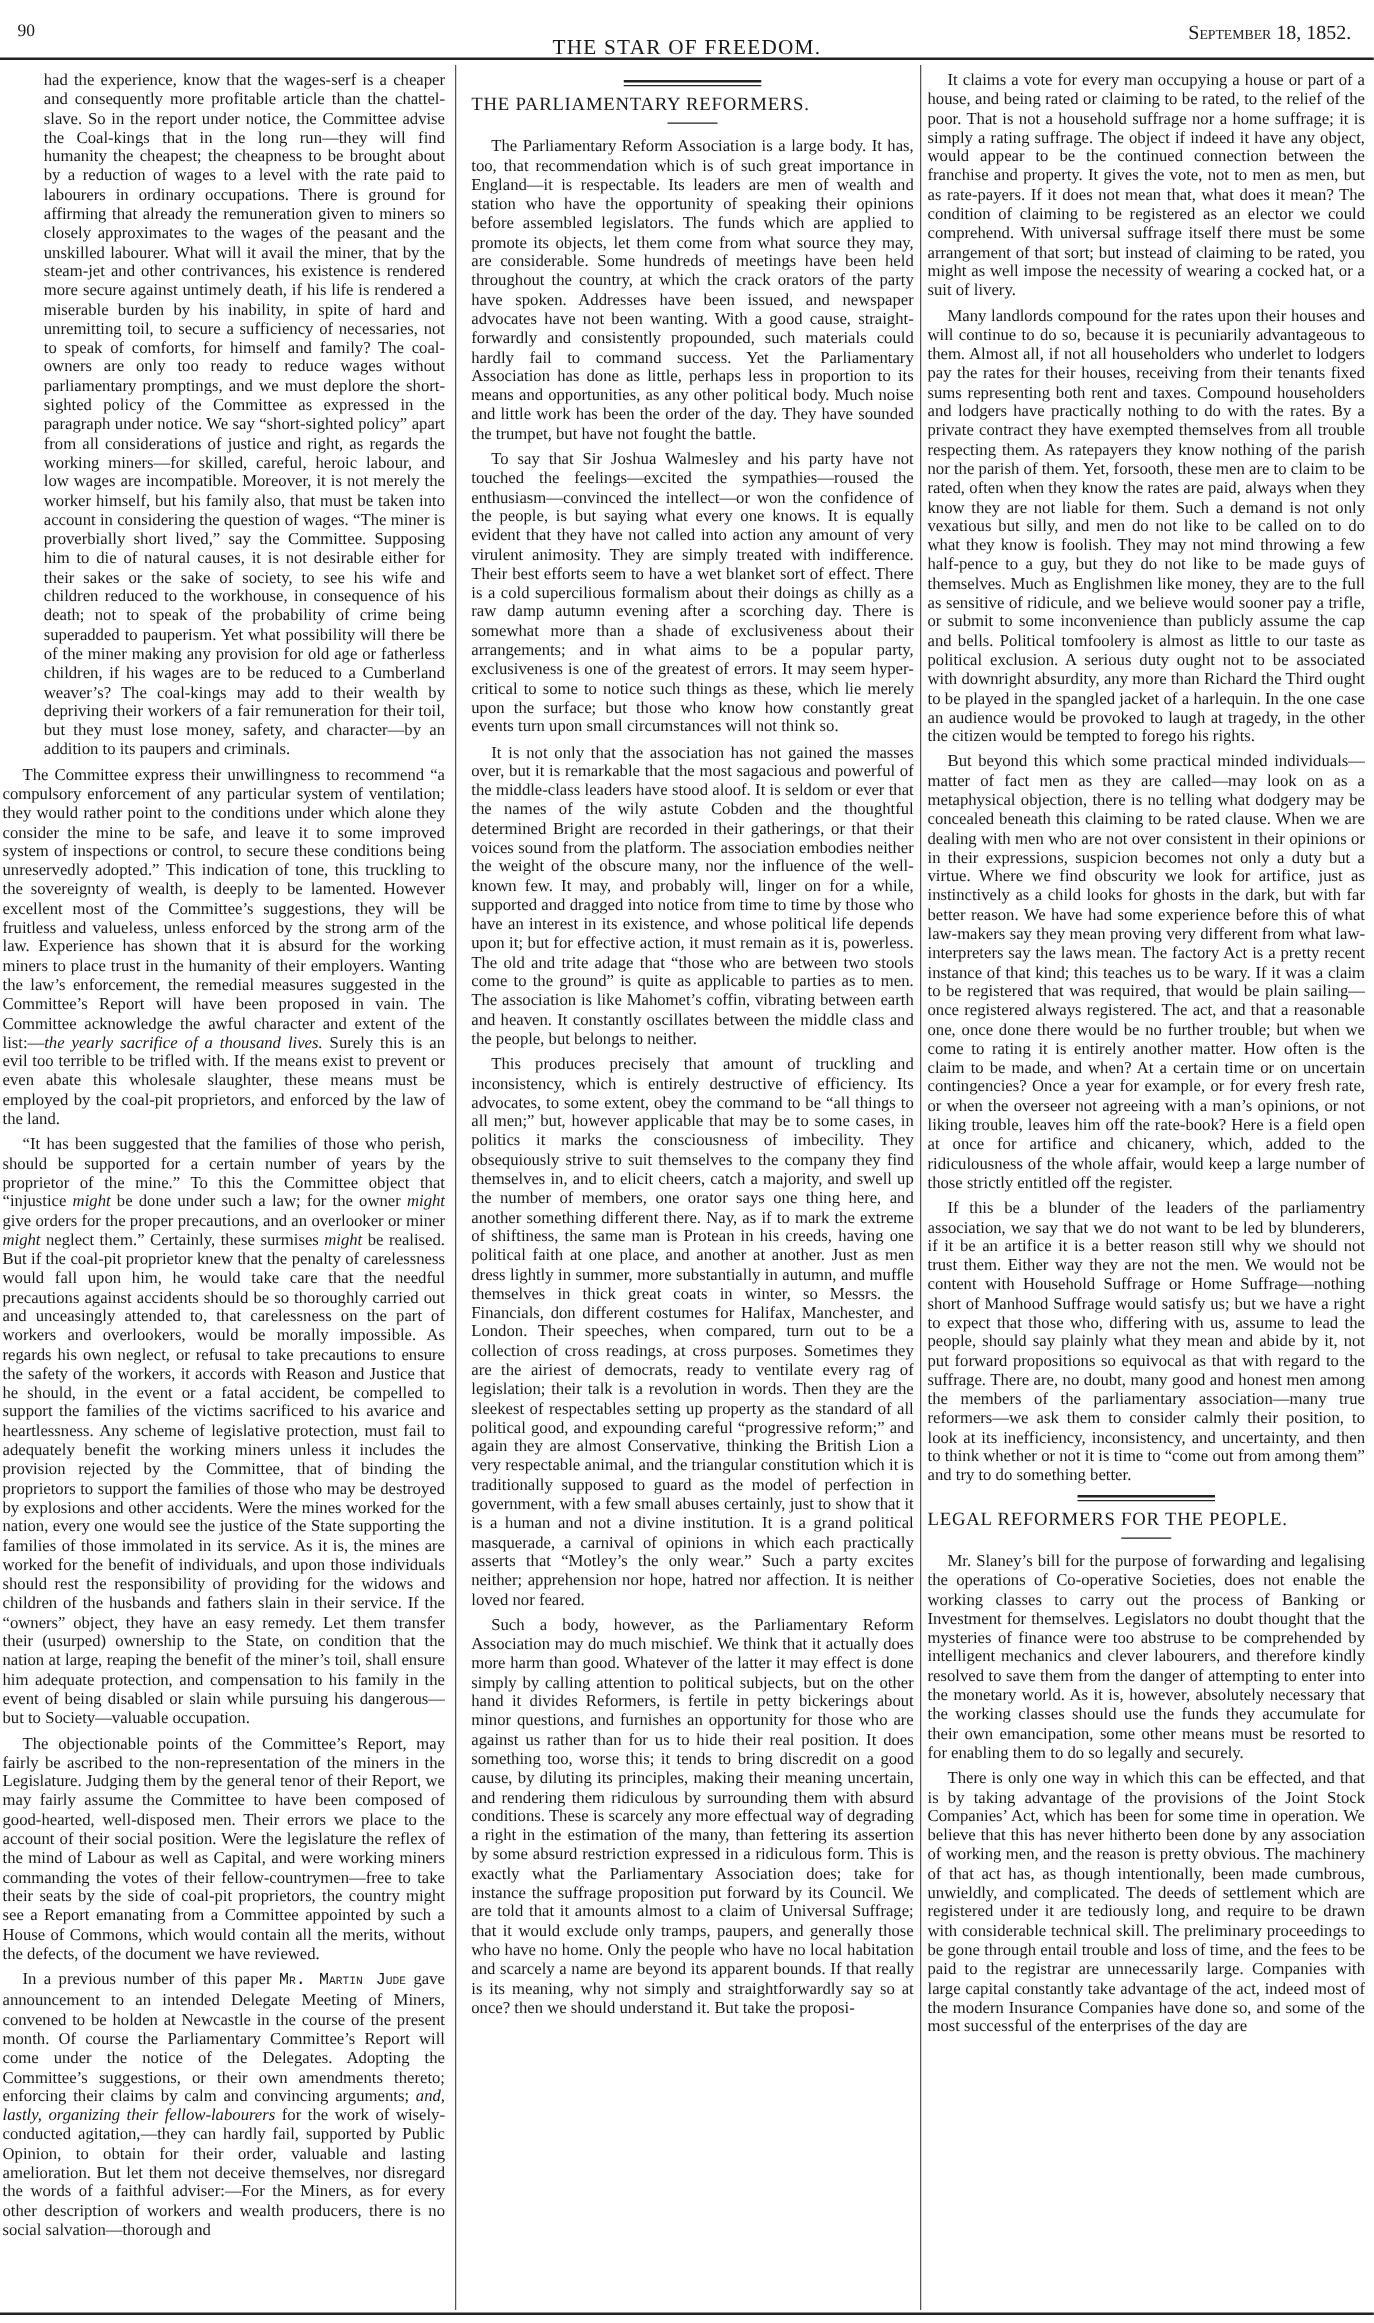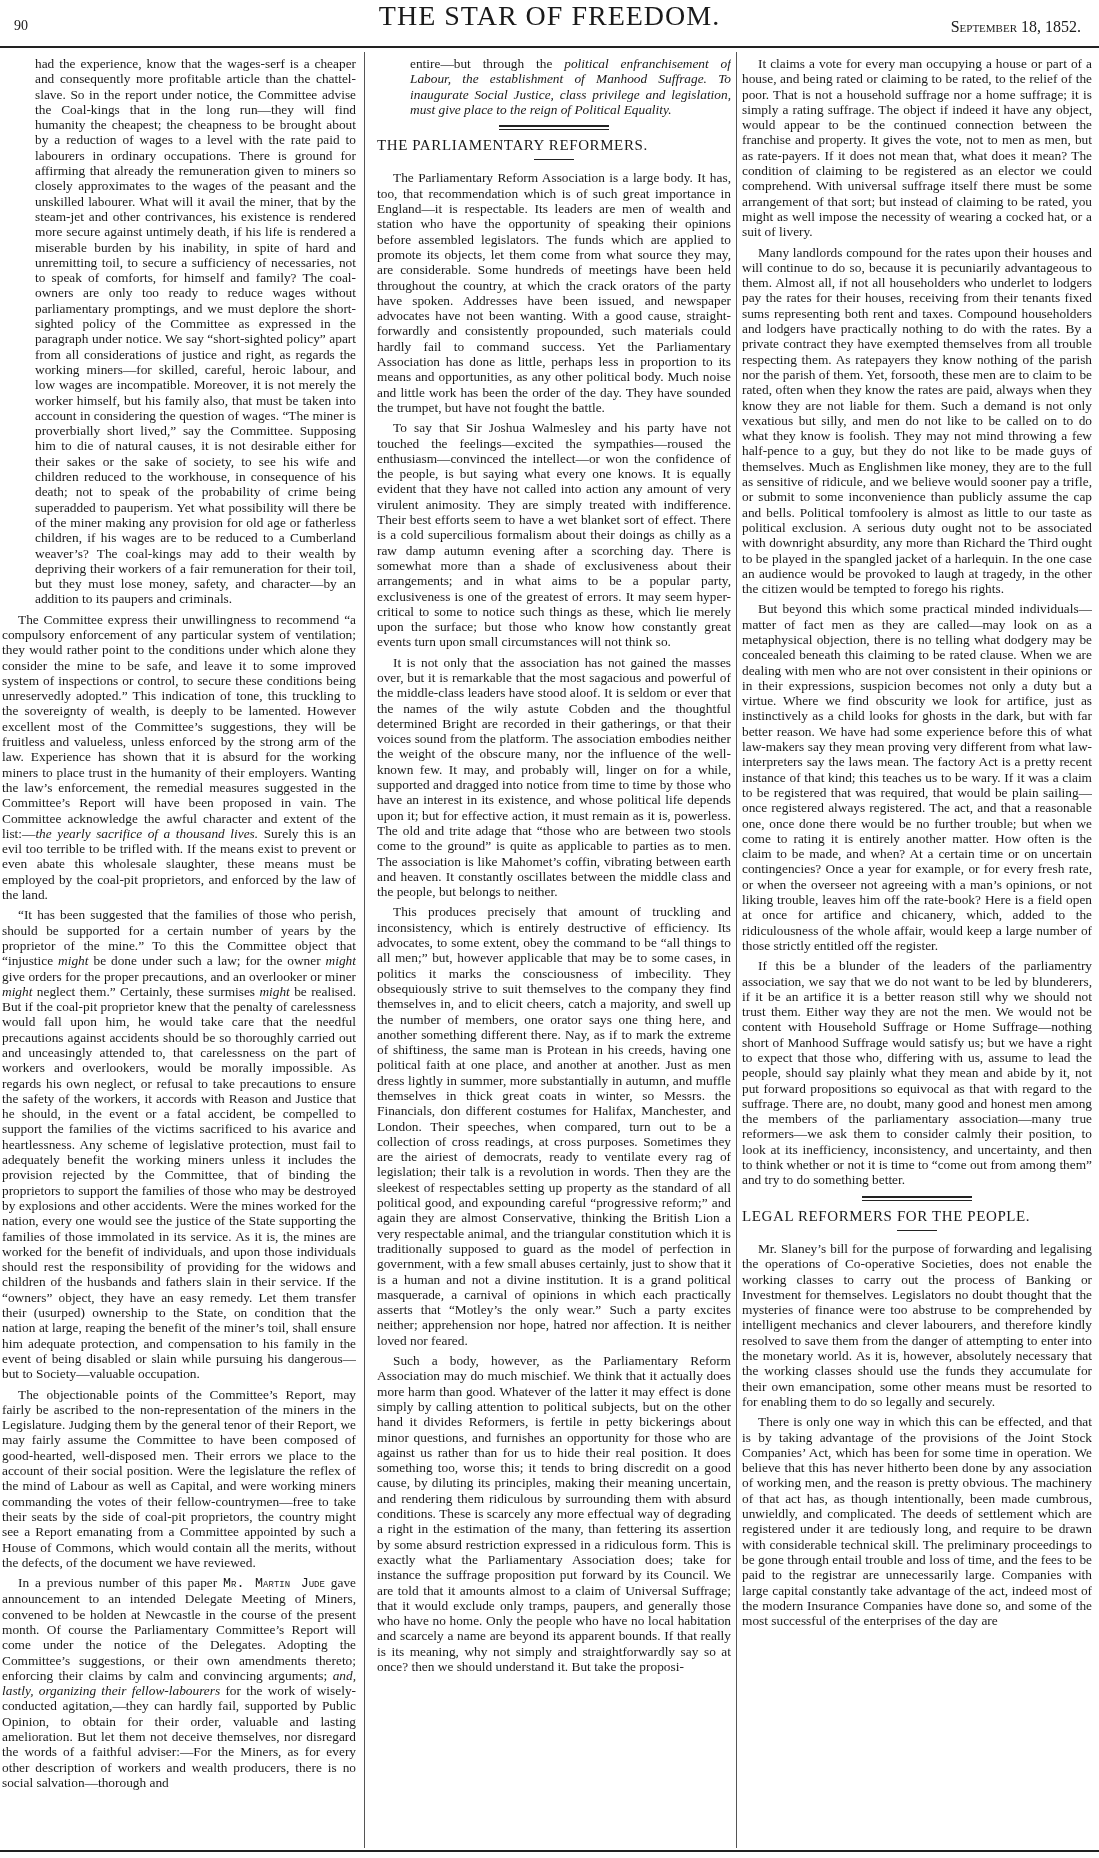--- a/index.html
+++ b/index.html
@@ -1,20 +1,20 @@
 <!DOCTYPE html>
 <html><head>
 <meta charset="utf-8">
 <style>
   html, body { margin:0; padding:0; background:#fff; }
   body { width:1099px; height:1858px; overflow:hidden; position:relative; color:#1a1a1a;
          font-family:"Liberation Serif","DejaVu Serif",serif; }
   .masthead { position:absolute; top:0; left:0; width:1099px; height:52px; }
   .page-no { position:absolute; left:14px; top:18px; font-size:14px; }
-  .paper-title { position:absolute; left:0; width:1099px; top:0; text-align:center; font-size:28px; letter-spacing:1px; }
+  .paper-title { position:absolute; left:0; width:1099px; top:28px; text-align:center; font-size:17px; letter-spacing:1px; }
   .date { position:absolute; right:18px; top:18px; font-size:16px; font-variant:small-caps; }
   .rule-top { position:absolute; left:0; top:46px; width:1099px; height:0; border-top:2px solid #222; }
   .rule-bottom { position:absolute; left:0; top:1850px; width:1099px; height:0; border-top:2px solid #222; }
   .col { position:absolute; top:56px; width:354px; height:1790px; overflow:hidden;
          font-size:13.35px; line-height:15.3px; text-align:justify; hyphens:auto; }
   .col1 { left:2px; }
   .col2 { left:377px; }
   .col3 { left:742px; width:350px; }
   .vrule { position:absolute; top:52px; height:1796px; border-left:1px solid #555; }
   .col p { margin:0 0 5px 0; text-indent:16px; }
@@ -37,21 +37,20 @@
 
 <div class="col col1">
     <p class="cont"><span>had the experience, know that the wages-serf is a cheaper and consequently more profitable article than the chattel-slave. So in the report under notice, the Committee advise the Coal-kings that in the long run—they will find humanity the cheapest; the cheapness to be brought about by a reduction of wages to a level with the rate paid to labourers in ordinary occupations. There is ground for affirming that already the remuneration given to miners so closely approximates to the wages of the peasant and the unskilled labourer. What will it avail the miner, that by the steam-jet and other contrivances, his existence is rendered more secure against untimely death, if his life is rendered a miserable burden by his inability, in spite of hard and unremitting toil, to secure a sufficiency of necessaries, not to speak of comforts, for himself and family? The coal-owners are only too ready to reduce wages without parliamentary promptings, and we must deplore the short-sighted policy of the Committee as expressed in the paragraph under notice. We say “short-sighted policy” apart from all considerations of justice and right, as regards the working miners—for skilled, careful, heroic labour, and low wages are incompatible. Moreover, it is not merely the worker himself, but his family also, that must be taken into account in considering the question of wages. “The miner is proverbially short lived,” say the Committee. Supposing him to die of natural causes, it is not desirable either for their sakes or the sake of society, to see his wife and children reduced to the workhouse, in consequence of his death; not to speak of the probability of crime being superadded to pauperism. Yet what possibility will there be of the miner making any provision for old age or fatherless children, if his wages are to be reduced to a Cumberland weaver’s? The coal-kings may add to their wealth by depriving their workers of a fair remuneration for their toil, but they must lose money, safety, and character—by an addition to its paupers and criminals.</span></p>
     <p><span>The Committee express their unwillingness to recommend “a compulsory enforcement of any particular system of ventilation; they would rather point to the conditions under which alone they consider the mine to be safe, and leave it to some improved system of inspections or control, to secure these conditions being unreservedly adopted.” This indication of tone, this truckling to the sovereignty of wealth, is deeply to be lamented. However excellent most of the Committee’s suggestions, they will be fruitless and valueless, unless enforced by the strong arm of the law. Experience has shown that it is absurd for the working miners to place trust in the humanity of their employers. Wanting the law’s enforcement, the remedial measures suggested in the Committee’s Report will have been proposed in vain. The Committee acknowledge the awful character and extent of the list:—</span><em>the yearly sacrifice of a thousand lives.</em><span> Surely this is an evil too terrible to be trifled with. If the means exist to prevent or even abate this wholesale slaughter, these means must be employed by the coal-pit proprietors, and enforced by the law of the land.</span></p>
     <p><span>“It has been suggested that the families of those who perish, should be supported for a certain number of years by the proprietor of the mine.” To this the Committee object that “injustice </span><em>might</em><span> be done under such a law; for the owner </span><em>might</em><span> give orders for the proper precautions, and an overlooker or miner </span><em>might</em><span> neglect them.” Certainly, these surmises </span><em>might</em><span> be realised. But if the coal-pit proprietor knew that the penalty of carelessness would fall upon him, he would take care that the needful precautions against accidents should be so thoroughly carried out and unceasingly attended to, that carelessness on the part of workers and overlookers, would be morally impossible. As regards his own neglect, or refusal to take precautions to ensure the safety of the workers, it accords with Reason and Justice that he should, in the event or a fatal accident, be compelled to support the families of the victims sacrificed to his avarice and heartlessness. Any scheme of legislative protection, must fail to adequately benefit the working miners unless it includes the provision rejected by the Committee, that of binding the proprietors to support the families of those who may be destroyed by explosions and other accidents. Were the mines worked for the nation, every one would see the justice of the State supporting the families of those immolated in its service. As it is, the mines are worked for the benefit of individuals, and upon those individuals should rest the responsibility of providing for the widows and children of the husbands and fathers slain in their service. If the “owners” object, they have an easy remedy. Let them transfer their (usurped) ownership to the State, on condition that the nation at large, reaping the benefit of the miner’s toil, shall ensure him adequate protection, and compensation to his family in the event of being disabled or slain while pursuing his dangerous—but to Society—valuable occupation.</span></p>
     <p><span>The objectionable points of the Committee’s Report, may fairly be ascribed to the non-representation of the miners in the Legislature. Judging them by the general tenor of their Report, we may fairly assume the Committee to have been composed of good-hearted, well-disposed men. Their errors we place to the account of their social position. Were the legislature the reflex of the mind of Labour as well as Capital, and were working miners commanding the votes of their fellow-countrymen—free to take their seats by the side of coal-pit proprietors, the country might see a Report emanating from a Committee appointed by such a House of Commons, which would contain all the merits, without the defects, of the document we have reviewed.</span></p>
     <p><span>In a previous number of this paper </span><span class="sc">Mr. Martin Jude</span><span> gave announcement to an intended Delegate Meeting of Miners, convened to be holden at Newcastle in the course of the present month. Of course the Parliamentary Committee’s Report will come under the notice of the Delegates. Adopting the Committee’s suggestions, or their own amendments thereto; enforcing their claims by calm and convincing arguments; </span><em>and, lastly, organizing their fellow-labourers</em><span> for the work of wisely-conducted agitation,—they can hardly fail, supported by Public Opinion, to obtain for their order, valuable and lasting amelioration. But let them not deceive themselves, nor disregard the words of a faithful adviser:—For the Miners, as for every other description of workers and wealth producers, there is no social salvation—thorough and</span></p>
   </div>
 <div class="vrule" style="left:364px"></div>
 <div class="col col2">
-    <p class="cont"><span>entire—but through the </span><em>political enfranchisement of Labour, the establishment of Manhood Suffrage. To inaugurate Social Justice, class privilege and legislation, must give place to the reign of Political Equality.</em></p>
     <div class="dbl-rule"></div>
     <div class="headline">THE PARLIAMENTARY REFORMERS.</div>
     <div class="short-rule"></div>
     <p><span>The Parliamentary Reform Association is a large body. It has, too, that recommendation which is of such great importance in England—it is respectable. Its leaders are men of wealth and station who have the opportunity of speaking their opinions before assembled legislators. The funds which are applied to promote its objects, let them come from what source they may, are considerable. Some hundreds of meetings have been held throughout the country, at which the crack orators of the party have spoken. Addresses have been issued, and newspaper advocates have not been wanting. With a good cause, straight-forwardly and consistently propounded, such materials could hardly fail to command success. Yet the Parliamentary Association has done as little, perhaps less in proportion to its means and opportunities, as any other political body. Much noise and little work has been the order of the day. They have sounded the trumpet, but have not fought the battle.</span></p>
     <p><span>To say that Sir Joshua Walmesley and his party have not touched the feelings—excited the sympathies—roused the enthusiasm—convinced the intellect—or won the confidence of the people, is but saying what every one knows. It is equally evident that they have not called into action any amount of very virulent animosity. They are simply treated with indifference. Their best efforts seem to have a wet blanket sort of effect. There is a cold supercilious formalism about their doings as chilly as a raw damp autumn evening after a scorching day. There is somewhat more than a shade of exclusiveness about their arrangements; and in what aims to be a popular party, exclusiveness is one of the greatest of errors. It may seem hyper-critical to some to notice such things as these, which lie merely upon the surface; but those who know how constantly great events turn upon small circumstances will not think so.</span></p>
     <p><span>It is not only that the association has not gained the masses over, but it is remarkable that the most sagacious and powerful of the middle-class leaders have stood aloof. It is seldom or ever that the names of the wily astute Cobden and the thoughtful determined Bright are recorded in their gatherings, or that their voices sound from the platform. The association embodies neither the weight of the obscure many, nor the influence of the well-known few. It may, and probably will, linger on for a while, supported and dragged into notice from time to time by those who have an interest in its existence, and whose political life depends upon it; but for effective action, it must remain as it is, powerless. The old and trite adage that “those who are between two stools come to the ground” is quite as applicable to parties as to men. The association is like Mahomet’s coffin, vibrating between earth and heaven. It constantly oscillates between the middle class and the people, but belongs to neither.</span></p>
     <p><span>This produces precisely that amount of truckling and inconsistency, which is entirely destructive of efficiency. Its advocates, to some extent, obey the command to be “all things to all men;” but, however applicable that may be to some cases, in politics it marks the consciousness of imbecility. They obsequiously strive to suit themselves to the company they find themselves in, and to elicit cheers, catch a majority, and swell up the number of members, one orator says one thing here, and another something different there. Nay, as if to mark the extreme of shiftiness, the same man is Protean in his creeds, having one political faith at one place, and another at another. Just as men dress lightly in summer, more substantially in autumn, and muffle themselves in thick great coats in winter, so Messrs. the Financials, don different costumes for Halifax, Manchester, and London. Their speeches, when compared, turn out to be a collection of cross readings, at cross purposes. Sometimes they are the airiest of democrats, ready to ventilate every rag of legislation; their talk is a revolution in words. Then they are the sleekest of respectables setting up property as the standard of all political good, and expounding careful “progressive reform;” and again they are almost Conservative, thinking the British Lion a very respectable animal, and the triangular constitution which it is traditionally supposed to guard as the model of perfection in government, with a few small abuses certainly, just to show that it is a human and not a divine institution. It is a grand political masquerade, a carnival of opinions in which each practically asserts that “Motley’s the only wear.” Such a party excites neither; apprehension nor hope, hatred nor affection. It is neither loved nor feared.</span></p>
     <p><span>Such a body, however, as the Parliamentary Reform Association may do much mischief. We think that it actually does more harm than good. Whatever of the latter it may effect is done simply by calling attention to political subjects, but on the other hand it divides Reformers, is fertile in petty bickerings about minor questions, and furnishes an opportunity for those who are against us rather than for us to hide their real position. It does something too, worse this; it tends to bring discredit on a good cause, by diluting its principles, making their meaning uncertain, and rendering them ridiculous by surrounding them with absurd conditions. These is scarcely any more effectual way of degrading a right in the estimation of the many, than fettering its assertion by some absurd restriction expressed in a ridiculous form. This is exactly what the Parliamentary Association does; take for instance the suffrage proposition put forward by its Council. We are told that it amounts almost to a claim of Universal Suffrage; that it would exclude only tramps, paupers, and generally those who have no home. Only the people who have no local habitation and scarcely a name are beyond its apparent bounds. If that really is its meaning, why not simply and straightforwardly say so at once? then we should understand it. But take the proposi-</span></p>
   </div>
 <div class="vrule" style="left:736px"></div>

